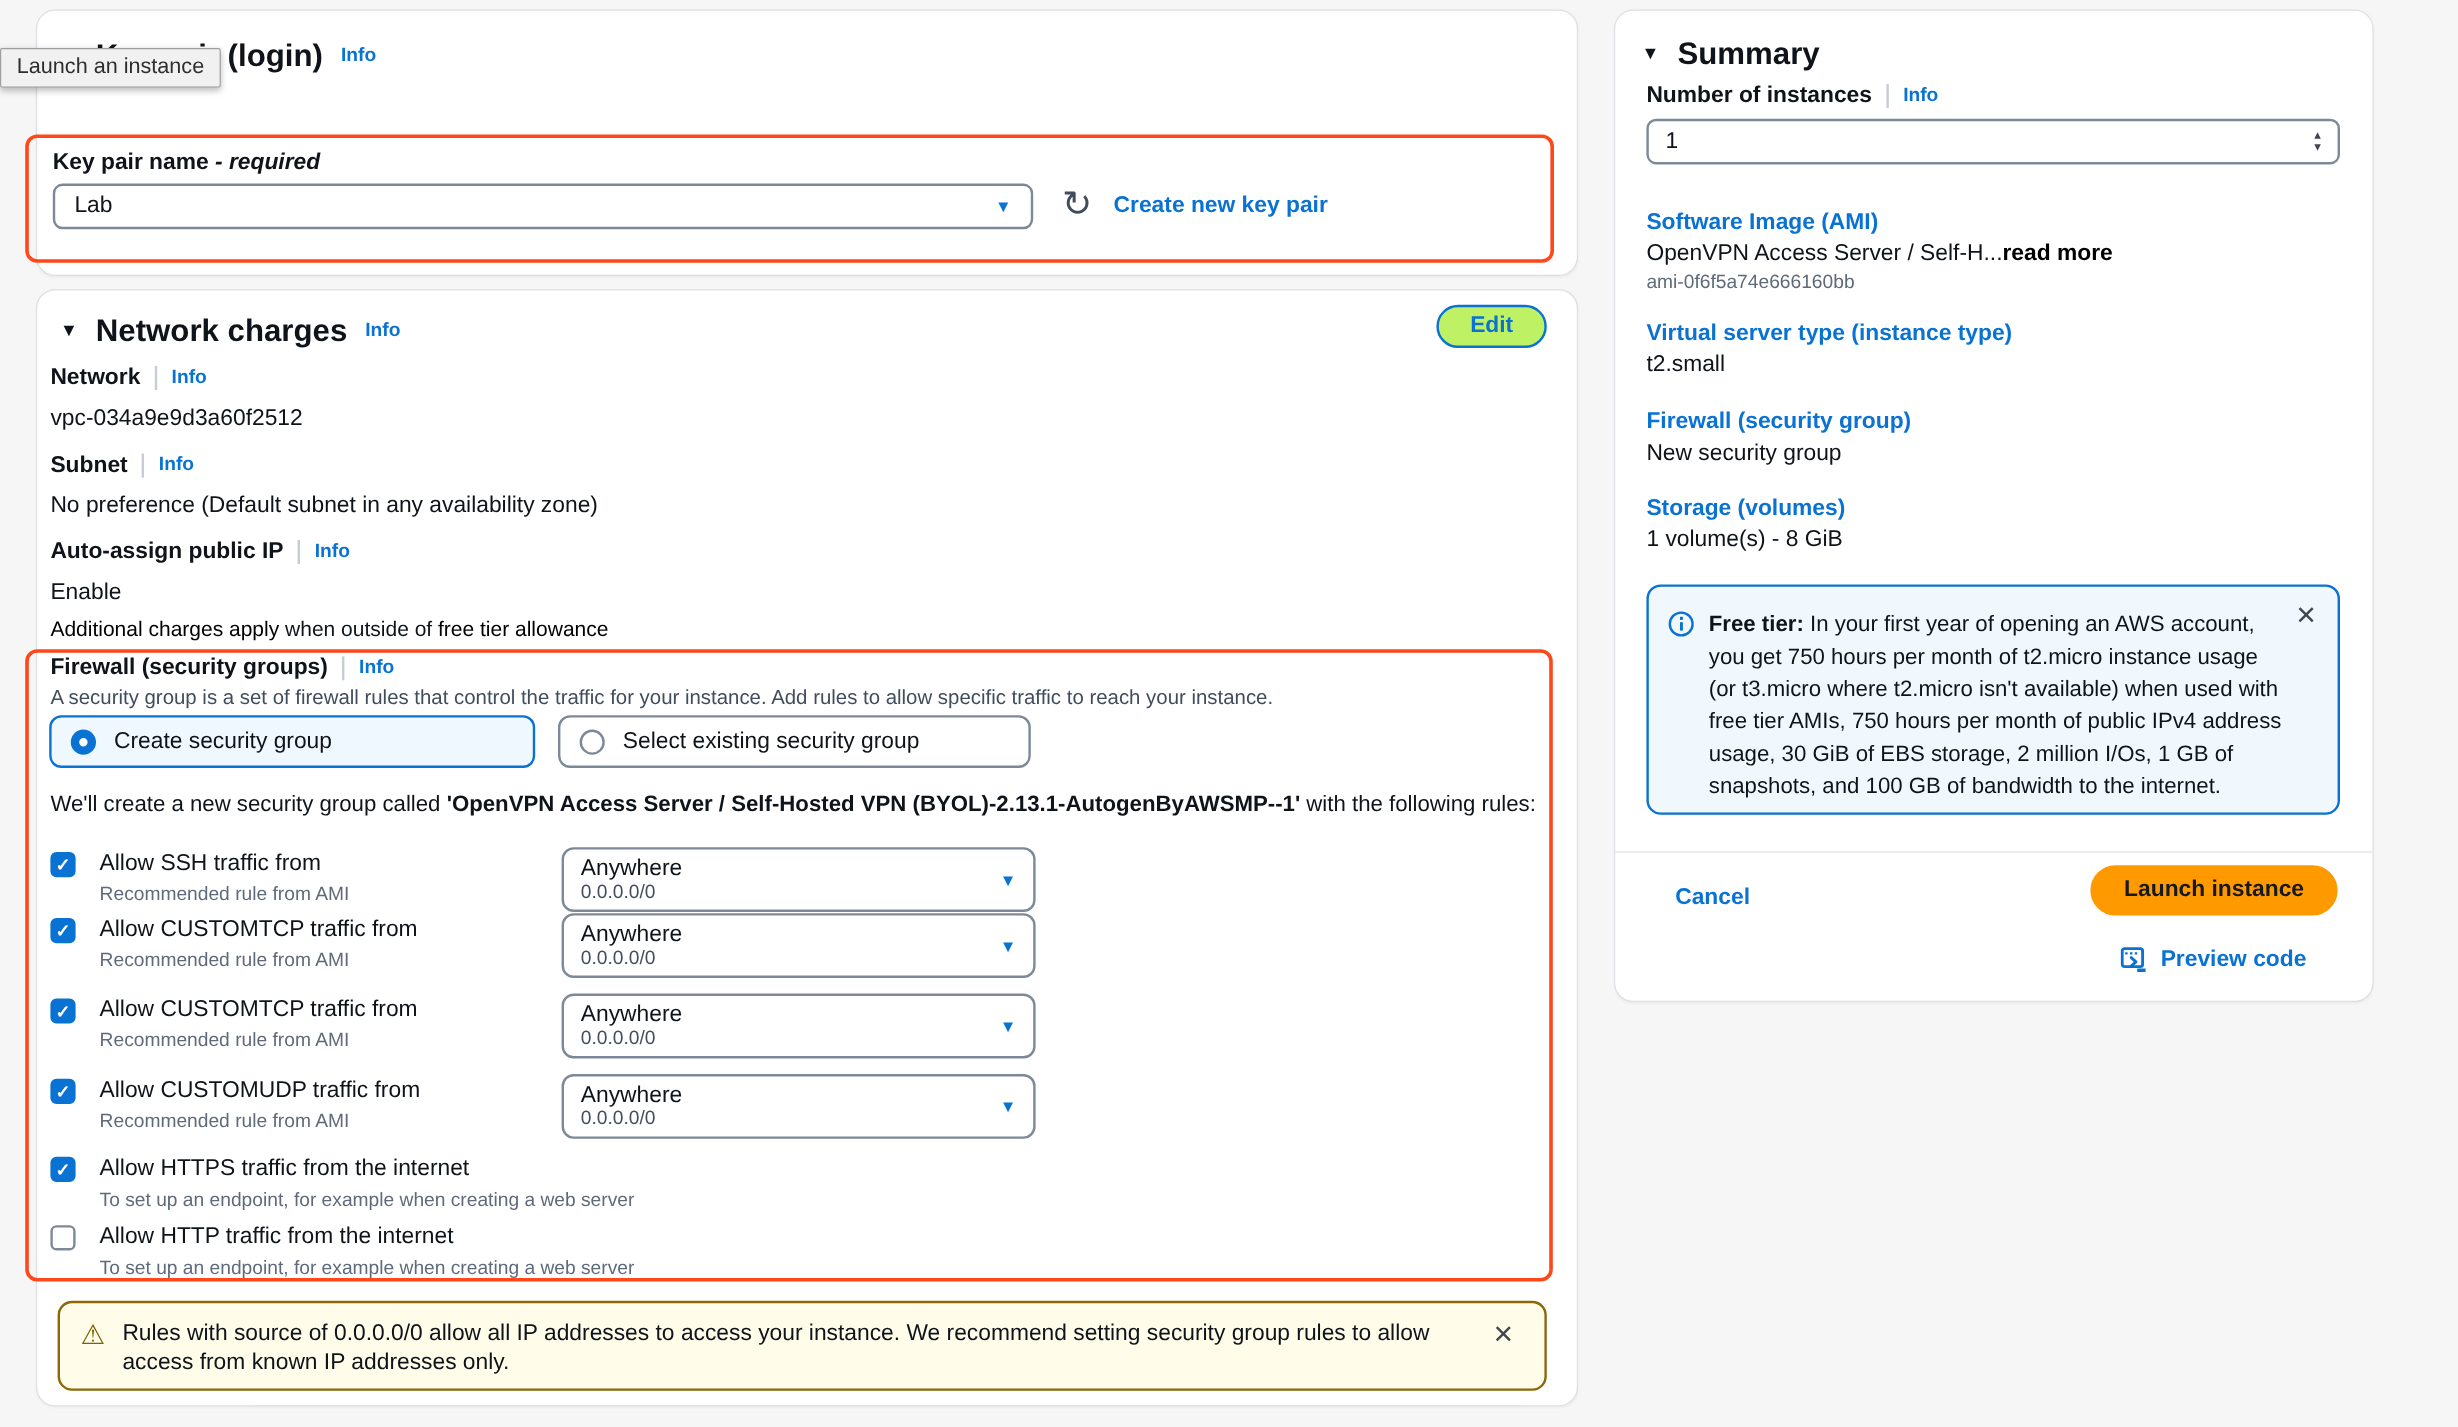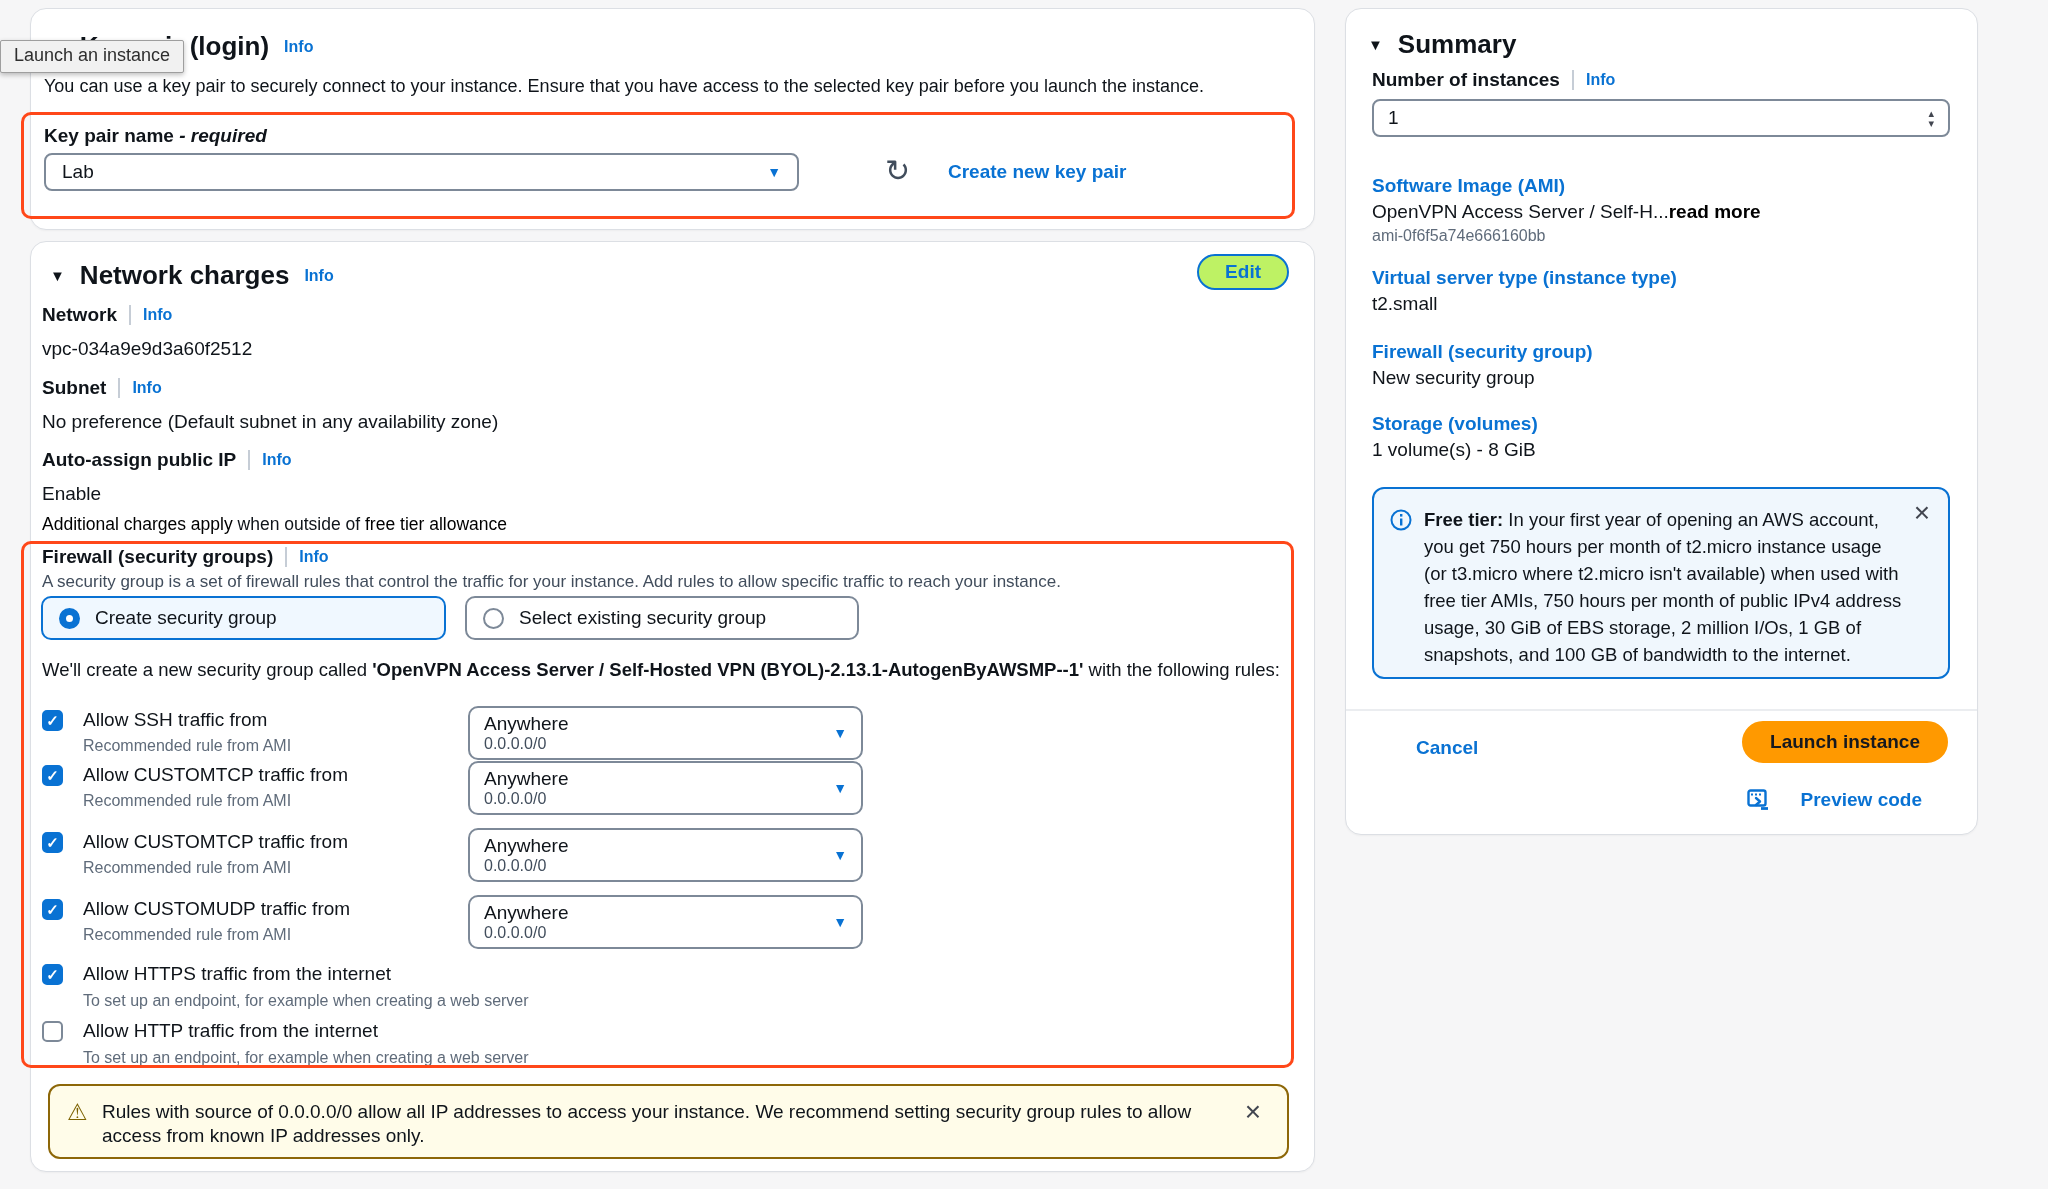--- a/index.html
+++ b/index.html
@@ -23,21 +23,21 @@
   .caret { font-size:15px; color:#0f141a; cursor:pointer; }
   .sec-heading { position:absolute; display:flex; align-items:center; gap:15px; }
   .info-link { color:#0972d3; font-weight:700; font-size:16px; cursor:pointer; text-decoration:none; }
   .label-bold { font-size:19px; font-weight:700; color:#0f141a; }
   .label-row { position:absolute; display:flex; align-items:center; }
   .vsep { display:inline-block; width:2px; height:20px; background:#c6cdd6; margin:0 12px; }
   .value { font-size:19px; color:#0f141a; }
   .sub { font-size:16px; color:#5f6b7a; }
   .desc { font-size:18px; color:#0f141a; }
   .link { color:#000000; cursor:pointer; text-decoration:none; }
-  .link-bold { color:#0972d3; font-weight:700; cursor:pointer; text-decoration:none; font-size:19px;margin-left:20px; }
+  .link-bold { color:#0972d3; font-weight:700; cursor:pointer; text-decoration:none; font-size:19px; }
 
   .select-box {
     border:2px solid #7d8998; border-radius:8px; background:#fff;
     display:flex; align-items:center; justify-content:space-between;
     padding:0 16px; font-size:19px; color:#0f141a; cursor:pointer;
   }
   .dd-arrow { color:#0972d3; font-size:14px; }
 
   .select2 {
     border:2px solid #7d8998; border-radius:10px; background:#fff;
@@ -118,28 +118,27 @@
 <body>
 
 <div class="abs" style="left:0;top:0;width:2048px;height:1189px;">
 
   <section class="card" style="left:30px;top:8px;width:1285px;height:222px;">
     <div class="sec-heading" style="left:19px;top:22px;">
       <span class="caret">▼</span>
       <span class="h2">Key pair (login)</span>
       <a class="info-link">Info</a>
     </div>
-    <p class="desc abs" style="left:13px;top:67px;width:1200px;">You can use a key pair to securely connect to your instance. Ensure that you have access to the selected key pair before you launch the instance.</p>
 
     <div class="abs" style="left:13px;top:116px;font-size:19px;">
       <span class="label-bold">Key pair name</span>
       <i style="font-weight:700;">- required</i>
     </div>
 
-    <div class="select-box abs" style="left:13px;top:144px;width:755px;height:38px;">
+    <div class="select-box abs" style="left:13px;top:144px;width:817px;height:38px;">
       <span>Lab</span>
       <span class="dd-arrow">▼</span>
     </div>
     <span class="refresh-icon abs" style="left:854px;top:147px;">↻</span>
     <a class="link-bold abs" style="left:897px;top:152px;">Create new key pair</a>
   </section>
 
   <section class="card" style="left:30px;top:241px;width:1285px;height:931px;">
     <div class="sec-heading" style="left:19px;top:18px;">
       <span class="caret">▼</span>

